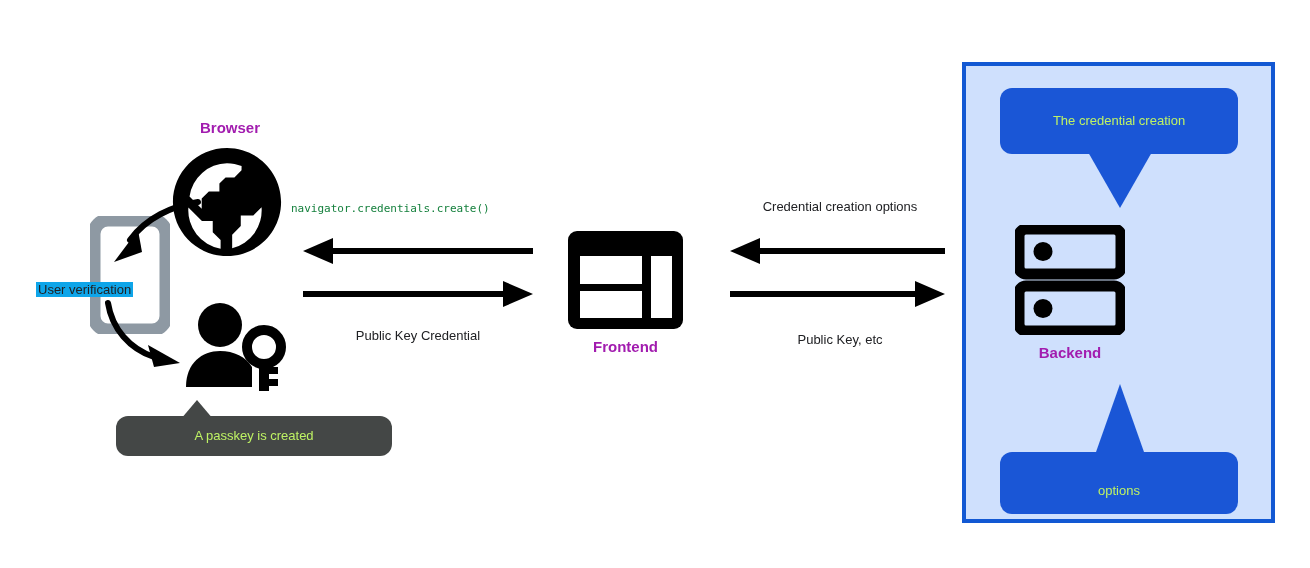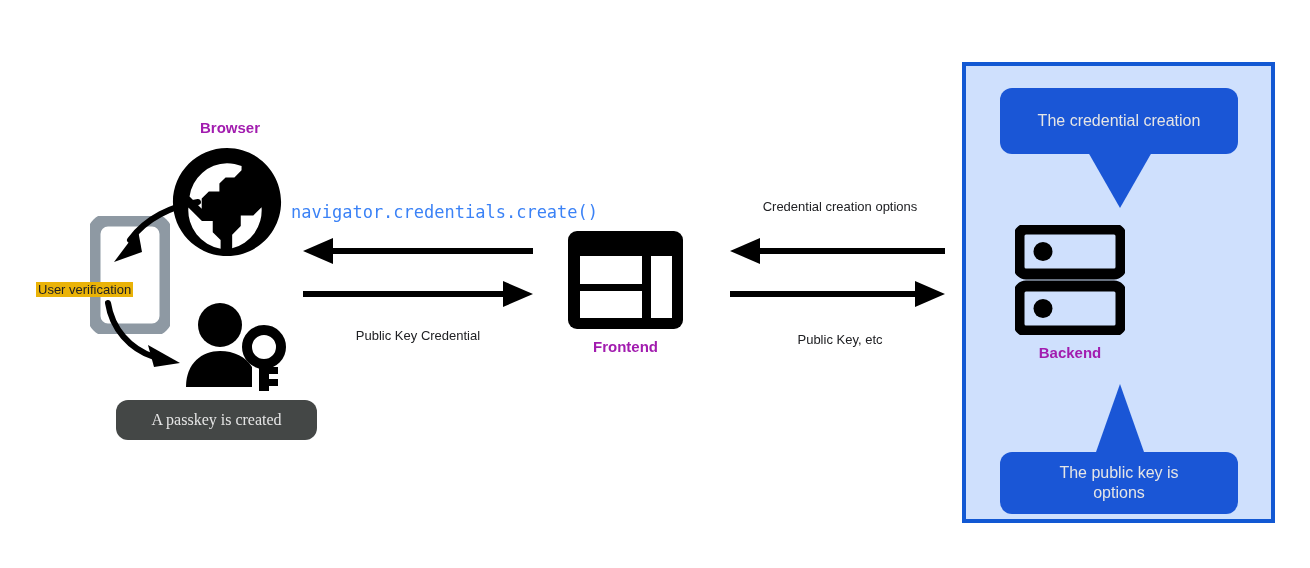--- a/index.html
+++ b/index.html
@@ -33,22 +33,22 @@
   }
   .lbl-plain {
     font-size: 13px;
     font-weight: normal;
     color: #202124;
     white-space: nowrap;
     text-align: center;
   }
   .lbl-mono {
     font-family: "DejaVu Sans Mono", "Liberation Mono", monospace;
-    font-size: 17px;
-    color: #3b82f6;
+    font-size: 11px;
+    color: #15803d;
     white-space: nowrap;
   }
 
   
   .backend-panel {
     left: 962px;
     top: 62px;
     width: 313px;
     height: 461px;
     background: #cfe0fd;
@@ -57,22 +57,22 @@
   }
 
   
   .bubble {
     position: absolute;
     border-radius: 12px;
     display: flex;
     align-items: center;
     justify-content: center;
     text-align: center;
-    color: #e5e5e5;
-    font-size: 16px;
+    color: #bef264;
+    font-size: 13px;
     line-height: 1.22;
     padding: 8px 14px;
     box-sizing: border-box;
   }
   .bubble-blue { background: #1a56d6; }
   .bubble-gray { background: #444746; }
 
   .tail {
     position: absolute;
     width: 0; height: 0;
@@ -119,21 +119,21 @@
       <circle cx="28" cy="83.5" r="9.5" fill="#000000"></circle>
     </svg>
   </div>
 
   <div class="abs lbl-bold" style="left:1015px; top:344px; width:110px;">Backend</div>
 
   <div class="abs tail tail-up-blue" style="left:1096px; top:384px;"></div>
 
   <div class="bubble bubble-blue" style="left:1000px; top:452px; width:238px; height:62px;">
     <span>
-      <span>The public key is</span><br>
+      <br>
       <span>options</span>
     </span>
   </div>
 
   <div class="abs" style="left:568px; top:231px;">
     <svg class="icon-svg" width="115" height="98" viewBox="0 0 115 98" xmlns="http://www.w3.org/2000/svg">
       <rect x="0" y="0" width="115" height="98" rx="9" ry="9" fill="#000000"></rect>
       <rect x="12" y="25" width="62" height="28" fill="#ffffff"></rect>
       <rect x="12" y="60" width="62" height="27" fill="#ffffff"></rect>
       <rect x="83" y="25" width="21" height="62" fill="#ffffff"></rect>
@@ -154,21 +154,21 @@
   </div>
 
   <div class="abs" style="left:90px; top:216px;">
     <svg class="icon-svg" width="80" height="118" viewBox="0 0 80 118" xmlns="http://www.w3.org/2000/svg">
       <rect x="4" y="4" width="72" height="110" rx="14" ry="14" fill="none" stroke="#8e99a3" stroke-width="13"></rect>
       <rect x="16" y="16" width="48" height="70" fill="#ffffff"></rect>
       <rect x="27" y="94" width="26" height="7" rx="3" ry="3" fill="#ffffff"></rect>
     </svg>
   </div>
 
-  <div class="abs lbl-plain" style="left:36px; top:282px; background:#eab308; padding:0 2px;">User verification</div>
+  <div class="abs lbl-plain" style="left:36px; top:282px; background:#0ea5e9; padding:0 2px;">User verification</div>
 
   <div class="abs" style="left:100px; top:196px;">
     <svg class="icon-svg" width="110" height="80" viewBox="0 0 110 80" xmlns="http://www.w3.org/2000/svg">
       <path d="M98 6 C72 10, 46 22, 30 44" fill="none" stroke="#000000" stroke-width="6" stroke-linecap="round"></path>
       <polygon points="14,66 38,34 42,56" fill="#000000"></polygon>
     </svg>
   </div>
 
   <div class="abs" style="left:98px; top:295px;">
     <svg class="icon-svg" width="110" height="80" viewBox="0 0 110 80" xmlns="http://www.w3.org/2000/svg">
@@ -183,21 +183,21 @@
       <path d="M4 84 C4 60, 20 48, 38 48 C52 48, 64 54, 70 64 L70 84 Z" fill="#000000"></path>
       <circle cx="82" cy="44" r="17" fill="none" stroke="#000000" stroke-width="10"></circle>
       <rect x="77" y="58" width="10" height="30" fill="#000000"></rect>
       <rect x="87" y="64" width="9" height="7" fill="#000000"></rect>
       <rect x="87" y="76" width="9" height="7" fill="#000000"></rect>
     </svg>
   </div>
 
   <div class="abs tail tail-up-gray" style="left:175px; top:400px;"></div>
 
-  <div class="bubble bubble-gray" style="left:116px; top:400px; width:201px; height:40px;font-family:Liberation Serif, serif;">A passkey is created</div>
+  <div class="bubble bubble-gray" style="left:116px; top:416px; width:276px; height:40px;">A passkey is created</div>
 
   <div class="abs lbl-mono" style="left:291px; top:202px;">navigator.credentials.create()</div>
 
   <div class="abs" style="left:303px; top:238px;">
     <svg class="icon-svg" width="230" height="26" viewBox="0 0 230 26" xmlns="http://www.w3.org/2000/svg">
       <line x1="26" y1="13" x2="230" y2="13" stroke="#000000" stroke-width="6"></line>
       <polygon points="0,13 30,0 30,26" fill="#000000"></polygon>
     </svg>
   </div>
 

